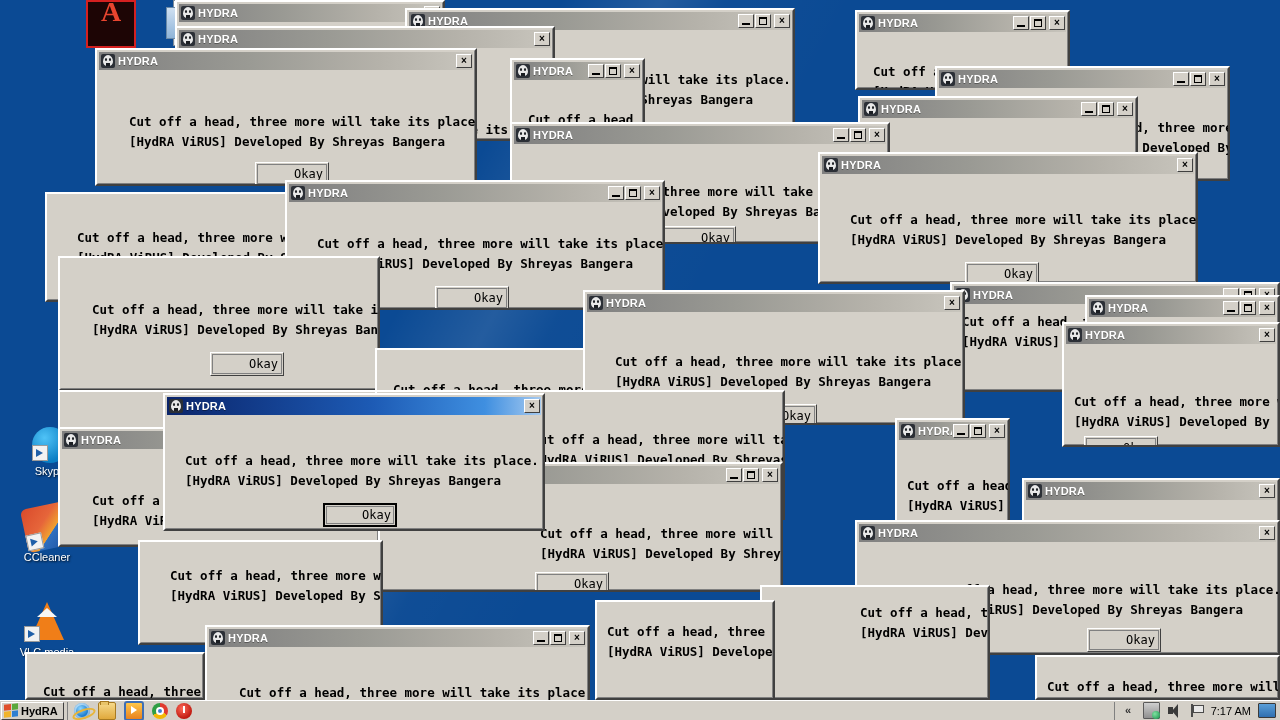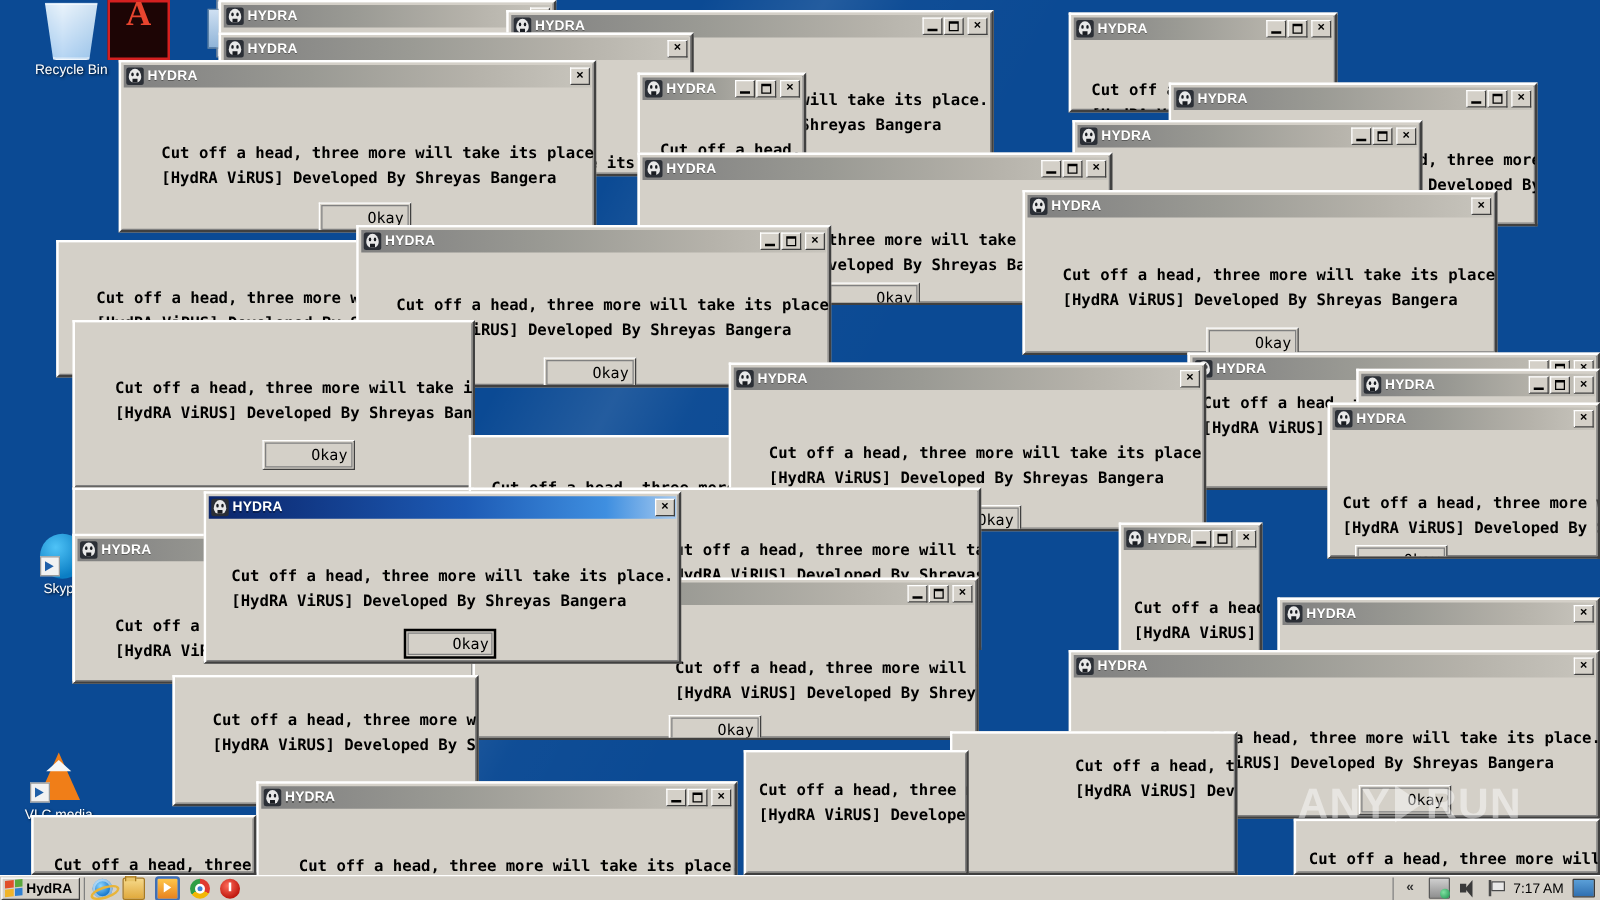--- a/index.html
+++ b/index.html
@@ -428,42 +428,44 @@
   .tray-display { width:16px;height:13px; background: linear-gradient(180deg,#5a9fd8,#2f6fb0); border:1px solid #3a3a3a; border-radius:1px; }
   #tray-time { white-space: nowrap; }
 </style>
 </head>
 <body>
 
 <div id="screen">
 
   <div id="desktop"></div>
 
-  <div class="desk-icon" style="left:22px;top:2px;">
-    <span class="glyph ico-recycle"></span>
-    <span class="label">Recycle Bin</span>
-  </div>
 
   <div class="desk-icon" style="left:76px;top:0px;">
     <span class="glyph ico-adobe"></span>
     <span class="label"></span>
   </div>
 
   <div class="desk-icon" style="left:162px;top:0px;">
     <span class="glyph ico-docs"></span>
     <span class="label"></span>
   </div>
 
   <div class="desk-icon" style="left:15px;top:427px;">
     <span class="glyph ico-skype">
       <span class="shortcut-arrow"></span>
     </span>
     <span class="label">Skype</span>
   </div>
 
+  <div class="desk-icon" style="left:12px;top:505px;">
+    <span class="glyph ico-ccleaner">
+      <span class="shortcut-arrow"></span>
+    </span>
+    <span class="label">CCleaner</span>
+  </div>
 
   <div class="desk-icon" style="left:12px;top:600px;">
     <span class="glyph ico-vlc">
       <span class="shortcut-arrow"></span>
     </span>
     <span class="label">VLC media player</span>
   </div>
 
   <div id="windows-layer">
       <div class="win" style="left: 175px; top: 0px; width: 270px; height: 60px; z-index: 10;">
@@ -1078,25 +1080,20 @@
         </div>
       </div>
       <div class="win" style="left: 1035px; top: 655px; width: 245px; height: 45px; z-index: 41;">
         <div class="inner-edge"></div>
         <div class="win-body">
           <div class="msg" style="position: absolute; left: 10px; top: 20px;"><div>Cut off a head, three more will take its place.</div><div>[HydRA ViRUS] Developed By Shreyas Bangera</div></div>
         </div>
       </div>
     </div>
 
-  <div id="watermark">
-    <span>ANY</span>
-    <span class="wm-play"></span>
-    <span>RUN</span>
-  </div>
 
   <div id="taskbar">
     <div id="start-button">
       <span class="win-flag">
           <i></i>
           <i></i>
           <i></i>
           <i></i>
         </span>
       <span>HydRA</span>

